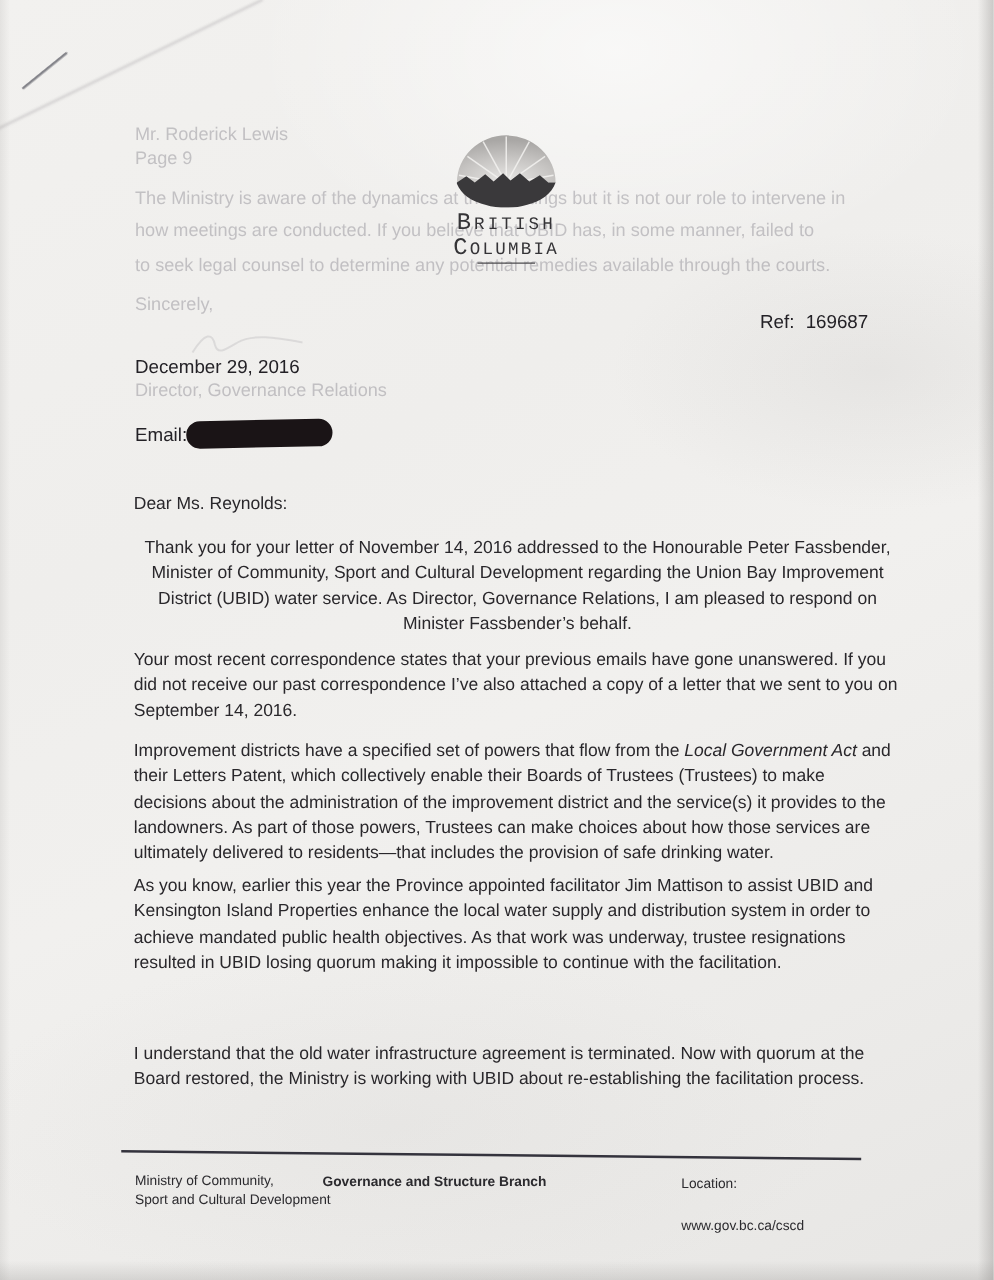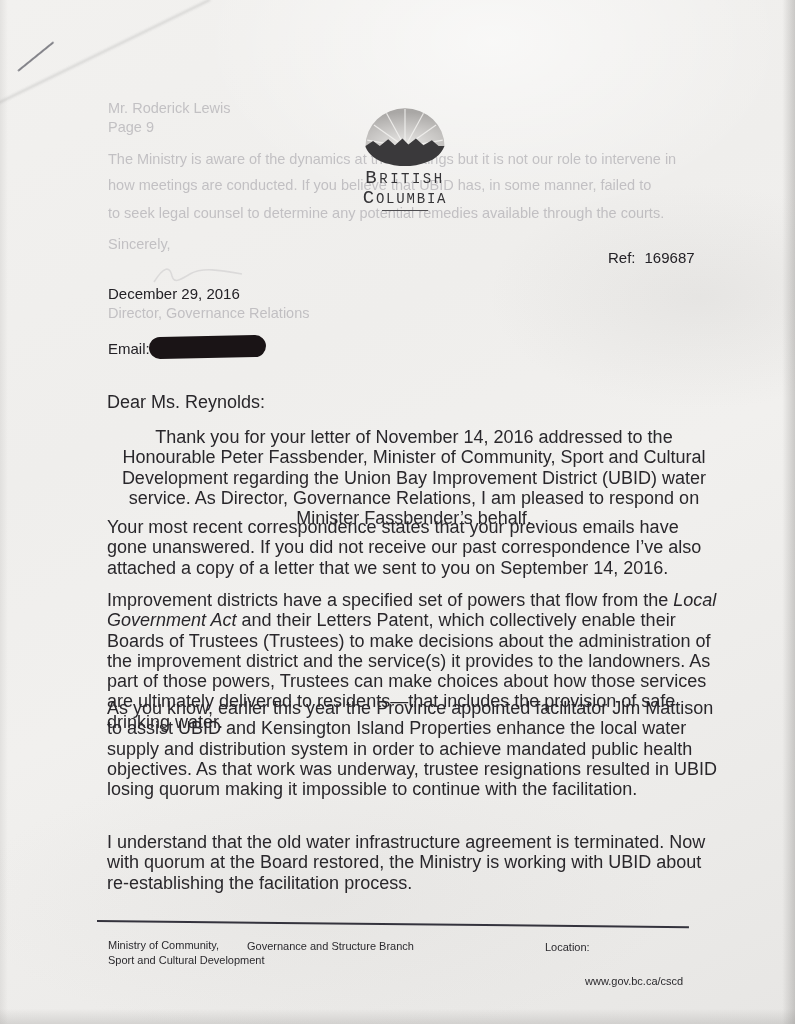--- a/index.html
+++ b/index.html
@@ -59,43 +59,43 @@
   
   .ref{position:absolute;left:608px;top:249px;font-size:15px;color:#232126;z-index:3;}
   .ref .num{margin-left:9px;}
   .dateline{position:absolute;left:108px;top:285px;font-size:15px;color:#232126;z-index:3;}
   .emailline{position:absolute;left:108px;top:340px;font-size:15px;color:#232126;z-index:3;}
   .redaction{
     position:absolute;left:149px;top:336px;width:117px;height:22px;
     background:#1a1416;border-radius:11px;transform:rotate(-1.1deg);z-index:4;
   }
   .para{
-    position:absolute;left:107px;width:614px;font-size:18px;line-height:20.3px;
+    position:absolute;left:107px;width:614px;font-size:14px;line-height:20.3px;
     color:#29272b;z-index:3;text-align:left;
   }
   .sal{top:392px;}
   .p1{top:427px;text-align:center;}
   .p2{top:517px;}
   .p3{top:590px;}
   .p4{top:698px;}
   .p5{top:832px;}
   .italic{font-style:italic;}
 
   
   .rule{
     position:absolute;left:97px;top:920px;width:592px;height:2px;background:#34333d;
     transform:rotate(0.6deg);transform-origin:left center;z-index:3;
   }
   .foot{position:absolute;font-size:11px;color:#2b2a2e;line-height:15px;z-index:3;}
   .f-ministry{left:108px;top:938px;font-weight:normal;}
-  .f-branch{left:247px;top:939px;font-weight:400;}
+  .f-branch{left:258px;top:939px;font-weight:700;}
   .f-mailing{left:386px;top:938px;line-height:16.5px;}
   .f-mailing .lbl{display:inline-block;width:69px;}
   .f-location{left:545px;top:939px;line-height:16.5px;}
-  .f-web{margin-top:17px;margin-left:40px;}
+  .f-web{margin-top:17px;}
 </style>
 </head>
 <body>
 
 <div class="page">
 
   <div class="crease-topleft"></div>
   <div class="staple"></div>
 
   <div class="bleed bt-0">Mr. Roderick Lewis</div>

